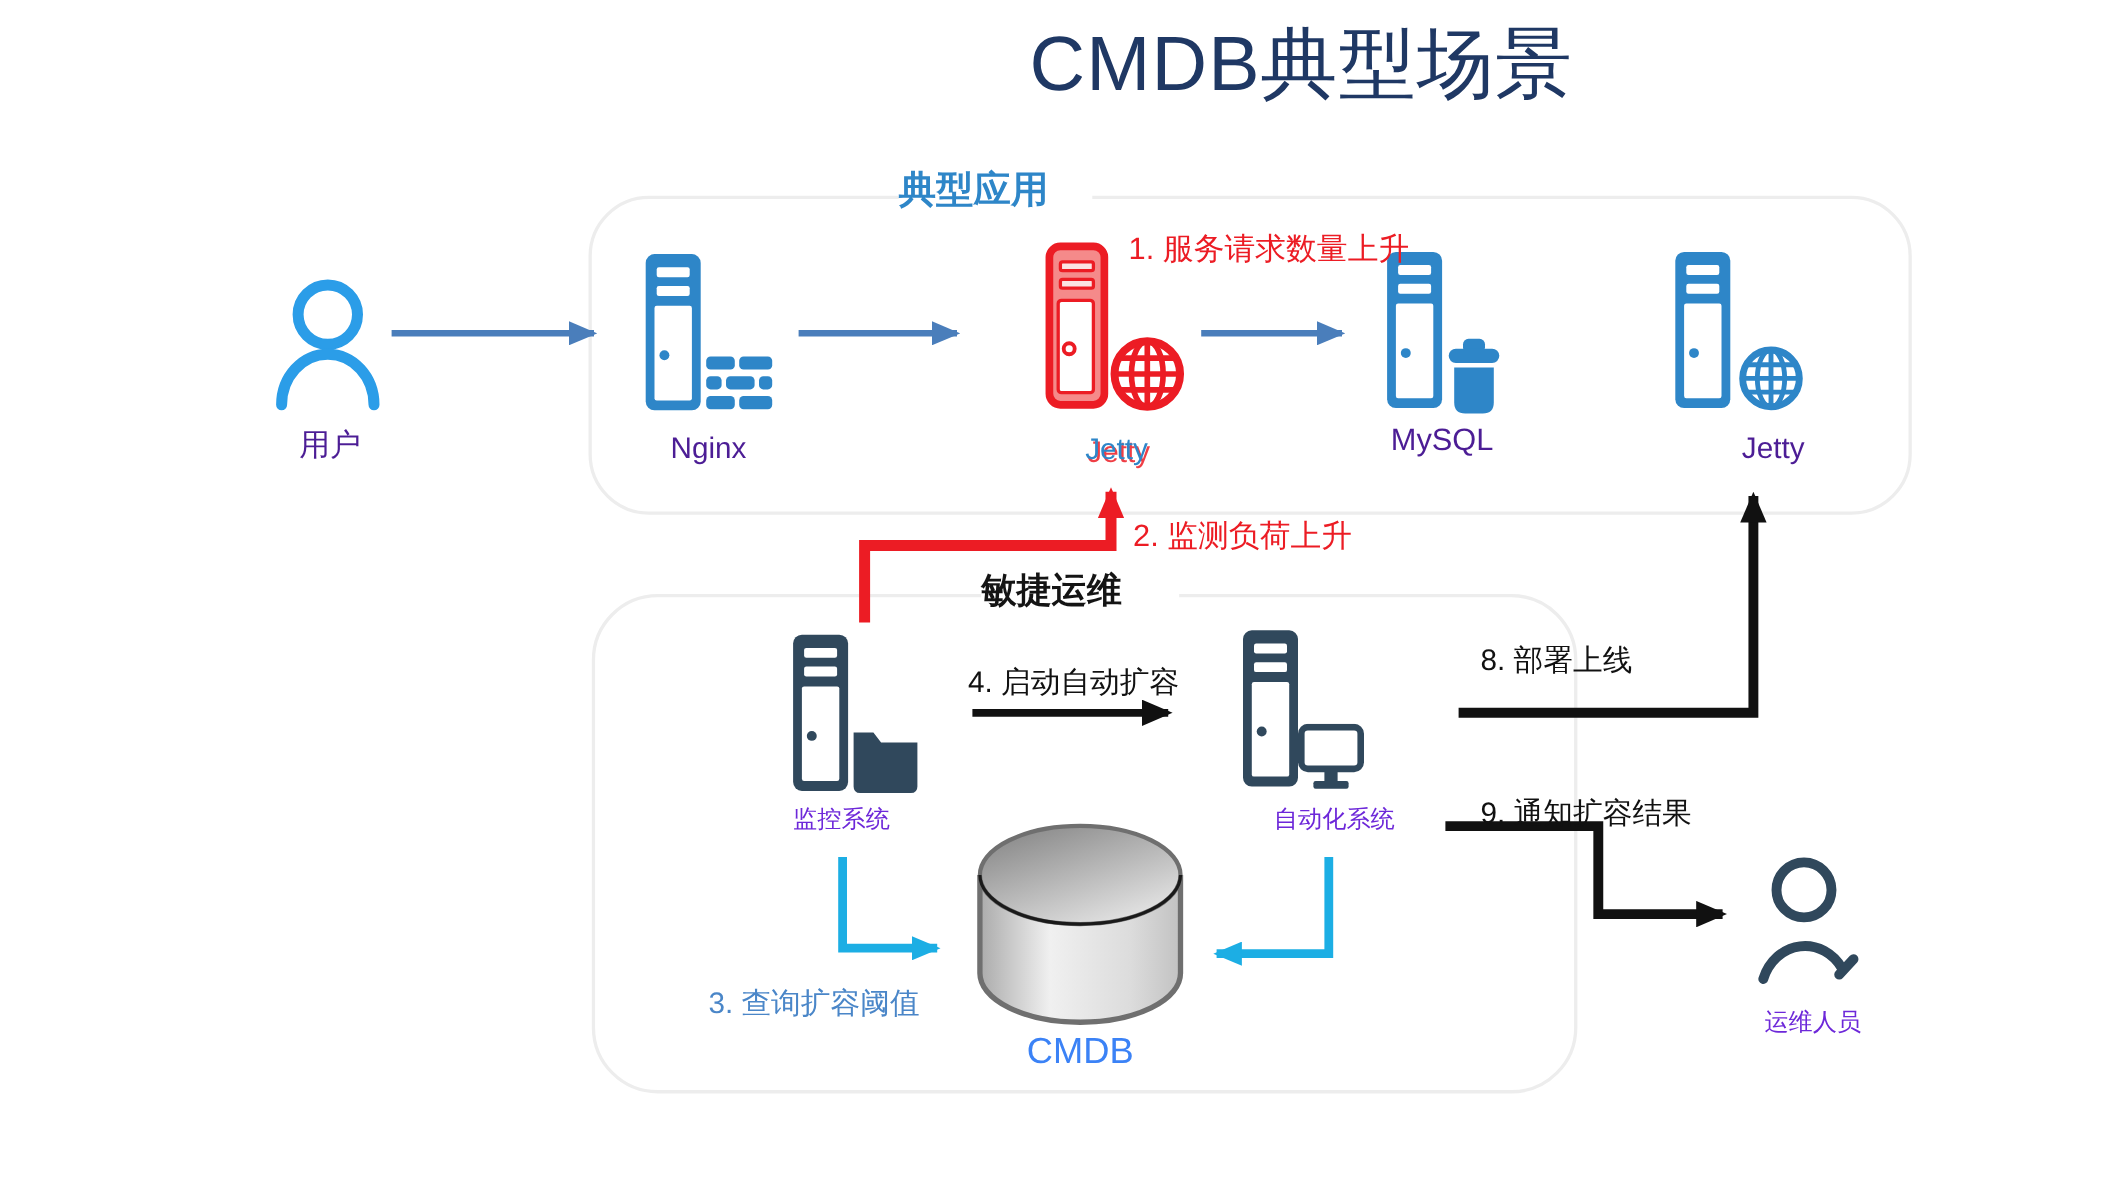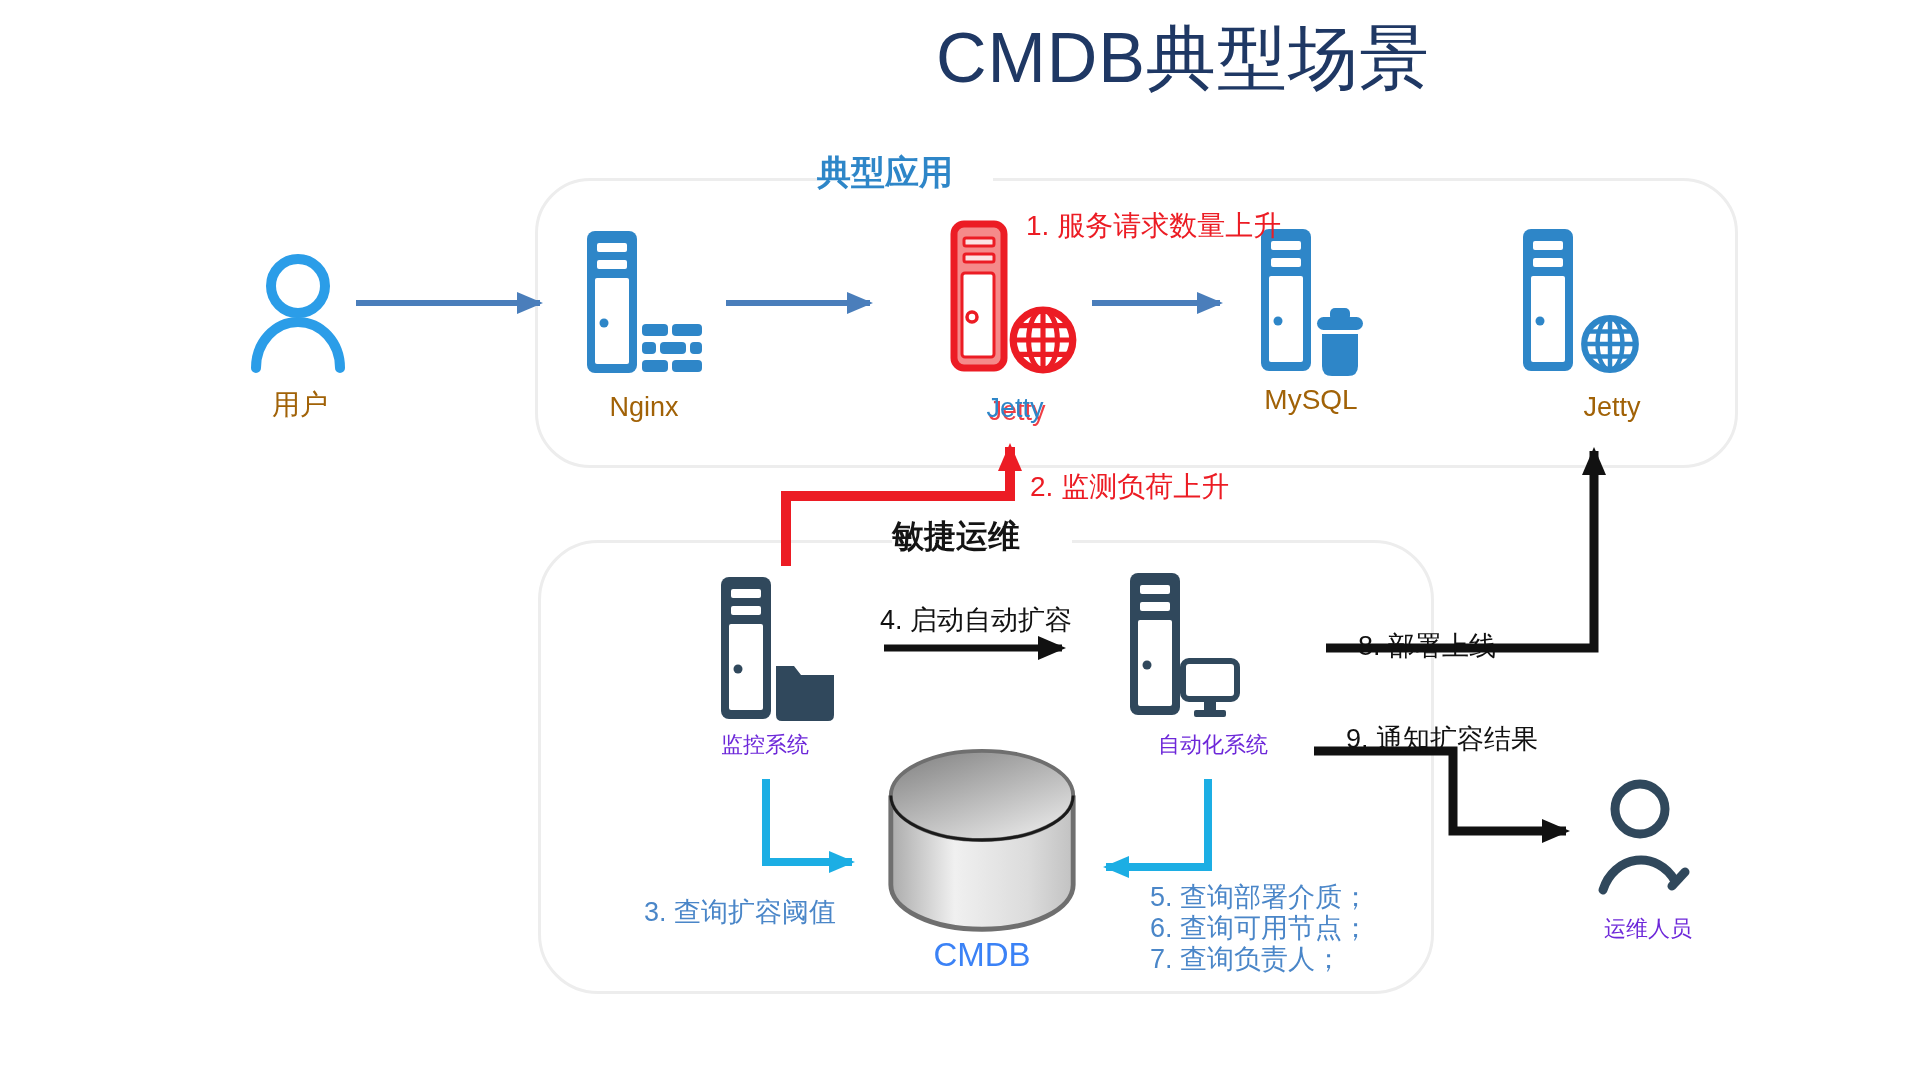--- a/index.html
+++ b/index.html
@@ -16,21 +16,21 @@
     border:3px solid #EDEDED;background:#fff;z-index:0;
   }
   .box-typical{left:535px;top:178px;width:1197px;height:284px;border-radius:55px;}
   .box-agile{left:538px;top:540px;width:890px;height:448px;border-radius:60px;}
   .section-label{
     z-index:3;background:#fff;font-weight:bold;
   }
   .label-typical{left:817px;top:150px;width:176px;font-size:34px;color:#2E86C8;}
   .label-agile{left:892px;top:515px;width:180px;font-size:32px;color:#141414;}
   .node-label{
-    z-index:3;text-align:center;font-size:27px;color:#a16207;white-space:nowrap;
+    z-index:3;text-align:center;font-size:27px;color:#4c1d95;white-space:nowrap;
   }
   .navy-label{color:#6d28d9;font-size:22px;font-family:Liberation Mono, monospace;}
   .gray-label{color:#3b82f6;font-size:33px;}
   .jetty-red-label{
     color:#2E86C8;
     text-shadow:2px 3px 0 rgba(236,28,36,0.85);
   }
   .note{z-index:3;white-space:nowrap;font-size:27px;}
   .note-red{color:#EC1C24;font-size:28px;}
   .note-black{color:#111111;}
@@ -230,27 +230,22 @@
       </defs>
       <path d="M6 52 L6 144 A94 46 0 0 0 194 144 L194 52" fill="url(#cylBody)" stroke="#6F6F6F" stroke-width="5"></path>
       <ellipse cx="100" cy="52" rx="94" ry="46" fill="url(#cylTop)" stroke="#6F6F6F" stroke-width="4"></ellipse>
       <path d="M6 52 A94 46 0 0 0 194 52" fill="none" stroke="#1A1A1A" stroke-width="3"></path>
     </svg>
   </div>
   <div class="abs node-label gray-label" style="left:912px;top:936px;width:140px;">CMDB</div>
 
   <div class="abs note note-blue" style="left:644px;top:884px;margin-top:13px;">3. 查询扩容阈值</div>
 
-  <div class="abs note note-blue" style="left:1150px;top:882px;">
-    <div>5. 查询部署介质；</div>
-    <div>6. 查询可用节点；</div>
-    <div>7. 查询负责人；</div>
-  </div>
-
-  <div class="abs note note-black" style="left:1346px;top:628px;margin-left:12px;">8. 部署上线</div>
+
+  <div class="abs note note-black" style="left:1346px;top:582px;">8. 部署上线</div>
   <div class="abs note note-black" style="left:1346px;top:721px;">9. 通知扩容结果</div>
 
   <div class="abs icon" style="left:1596px;top:776px;">
     <svg width="94" height="120" viewBox="0 0 94 120">
       <circle cx="44" cy="33" r="25" fill="none" stroke="#30485C" stroke-width="9"></circle>
       <path d="M7 114 A 40 44 0 0 1 79 105" fill="none" stroke="#30485C" stroke-width="9" stroke-linecap="round"></path>
       <line x1="76" y1="110" x2="89" y2="96" stroke="#30485C" stroke-width="9" stroke-linecap="round"></line>
     </svg>
   </div>
   <div class="abs node-label navy-label" style="left:1568px;top:914px;width:160px;">运维人员</div>

